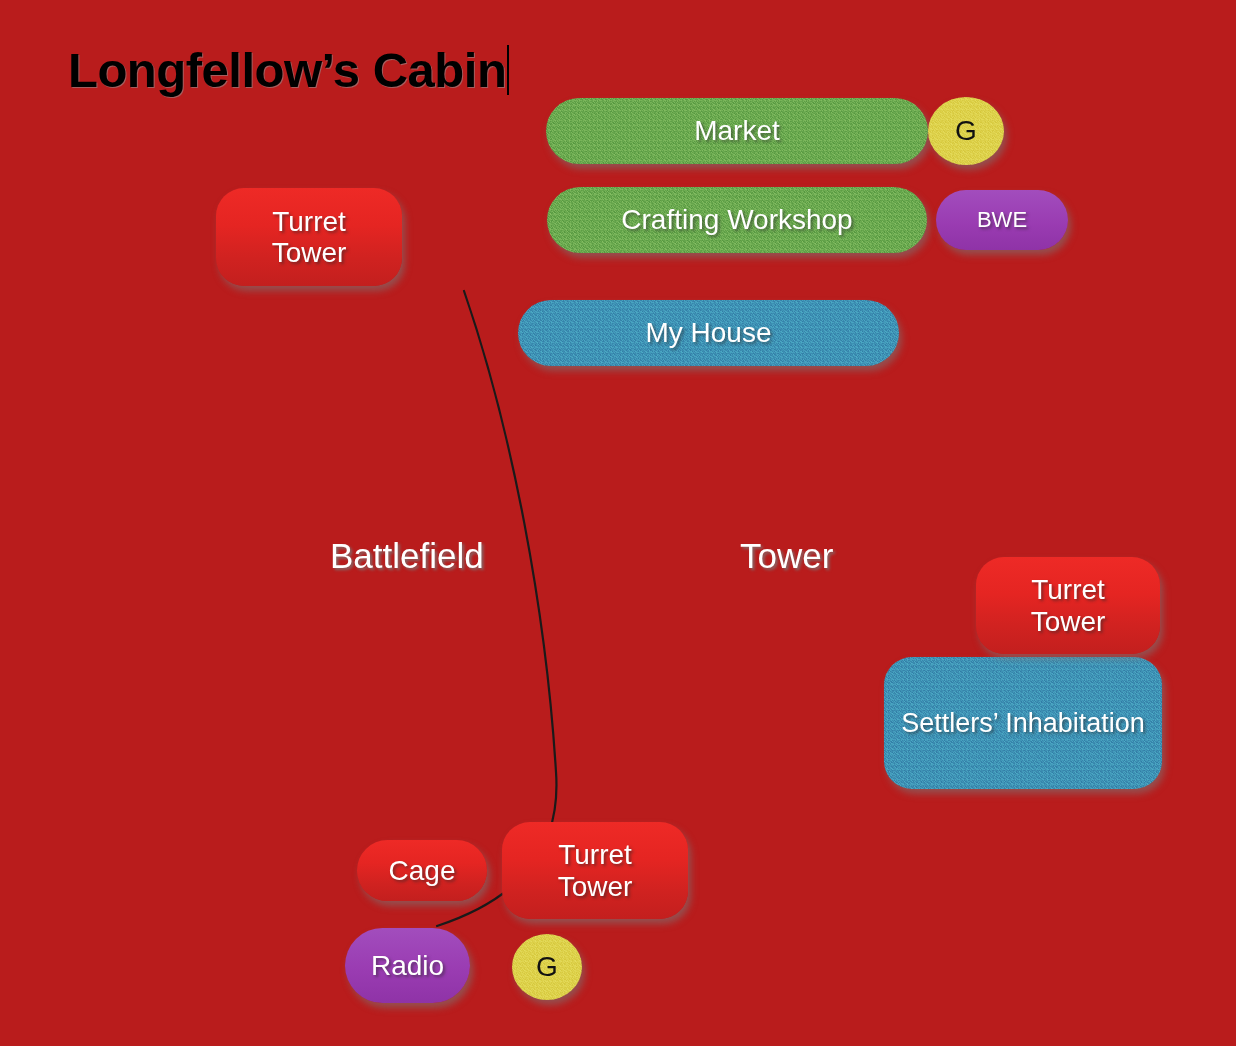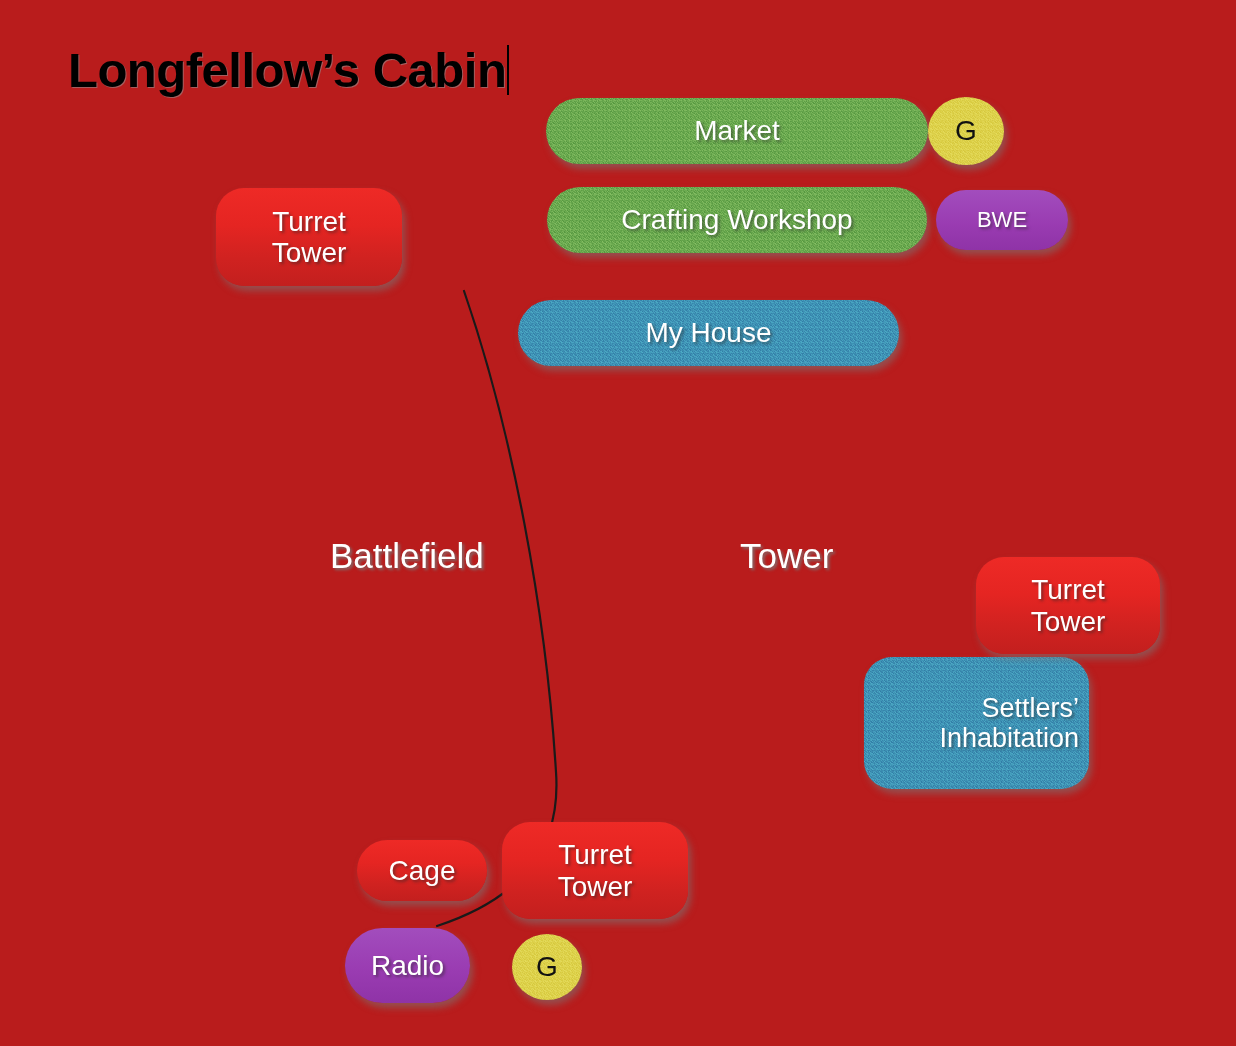--- a/index.html
+++ b/index.html
@@ -150,21 +150,21 @@
   <div class="node blue pill tex" style="left:518px; top:300px; width:381px; height:66px;">
     <span class="label">My House</span>
   </div>
 
   <div class="node red rrect" style="left:976px; top:557px; width:184px; height:97px; z-index:5;">
     <span class="label">
       <span>Turret</span><br><span>Tower</span>
     </span>
   </div>
 
-  <div class="node blue rrect tex" style="left:864px; top:657px; width:225px; height:132px; font-size:27px; z-index:4;text-align:right;">
+  <div class="node blue rrect tex" style="left:884px; top:657px; width:278px; height:132px; font-size:27px; z-index:4;text-align:right;">
     <span class="label">Settlers’ Inhabitation</span>
   </div>
 
   <div class="node red pill" style="left:357px; top:840px; width:130px; height:61px; z-index:5;">
     <span class="label">Cage</span>
   </div>
 
   <div class="node red rrect" style="left:502px; top:822px; width:186px; height:97px; z-index:6;">
     <span class="label">
       <span>Turret</span><br><span>Tower</span>

